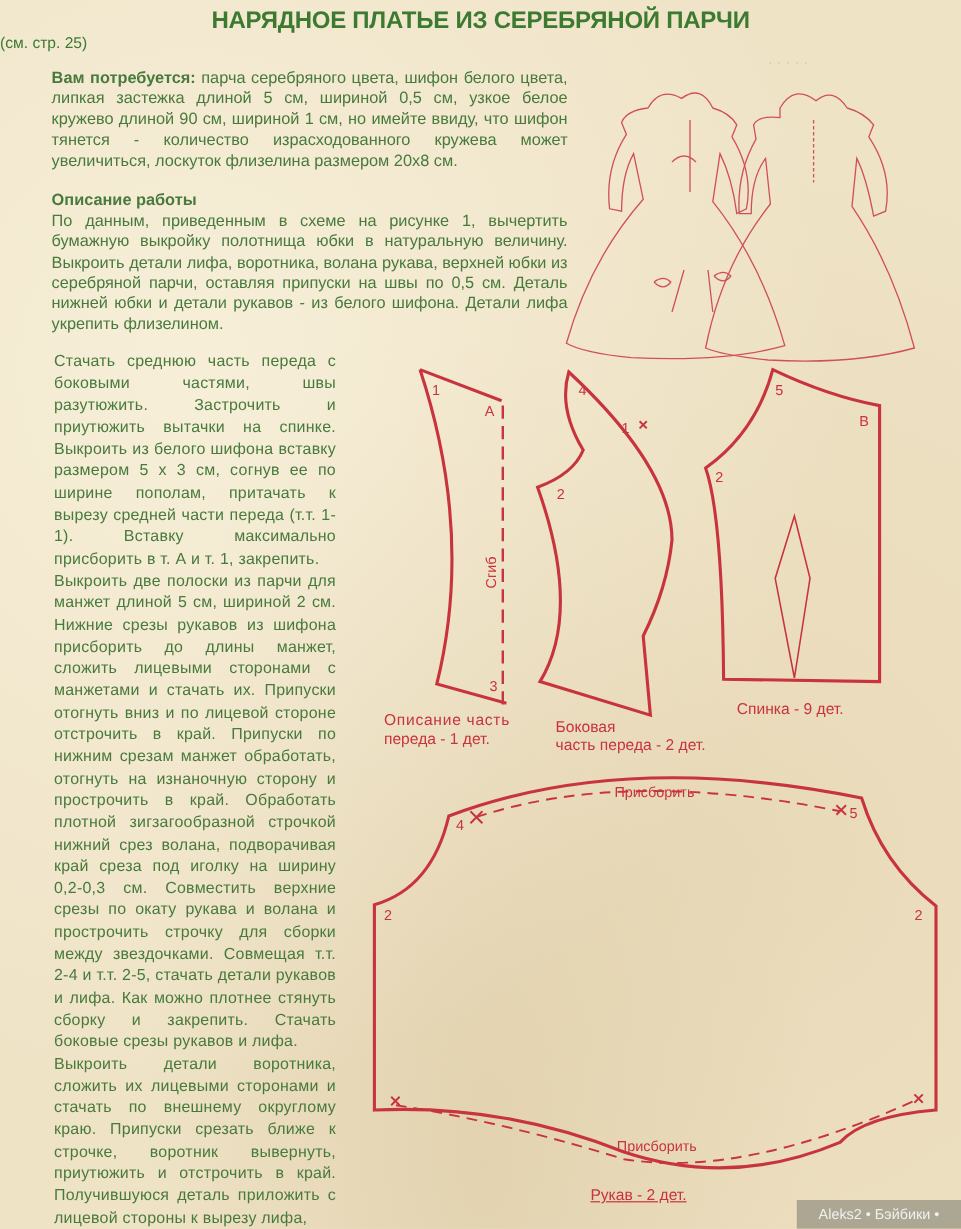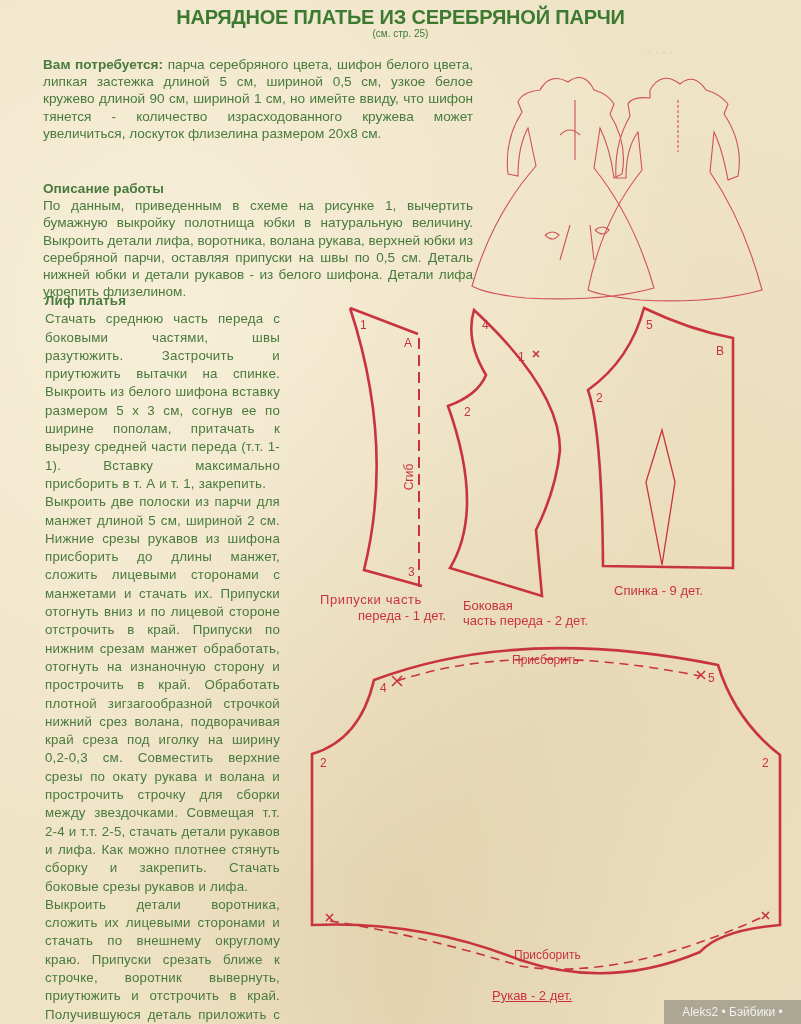--- a/index.html
+++ b/index.html
@@ -10,28 +10,28 @@
       radial-gradient(ellipse at 20% 30%, rgba(255,250,235,0.5), transparent 60%),
       radial-gradient(ellipse at 80% 70%, rgba(220,200,160,0.35), transparent 60%),
       radial-gradient(ellipse at 50% 95%, rgba(210,190,150,0.4), transparent 50%);
     font-family: "Liberation Sans", "DejaVu Sans", sans-serif;
   }
   .title {
     position: absolute; left: 0; width: 801px; top: 6px; text-align: center;
     color: #3c7a32; font-weight: bold; font-size: 20px; letter-spacing: -0.2px;
   }
   .subtitle {
-    position: absolute; left: 0; width: 801px; top: 28px; text-align: center;
-    color: #3c7a32; font-size: 10px;
+    position: absolute; left: 0; width: 801px; top: 28px; 
+    color: #3c7a32; font-size: 13px;
   }
   .textcol { position: absolute; color: #477a3c; font-size: 13.6px; line-height: 17.2px; }
   .textcol p { margin: 0; text-align: justify; }
   .head { font-weight: bold; }
   #needs { left: 43px; top: 56px; width: 430px; }
-  #desc { left: 43px; top: 158px; width: 430px; margin-top: 22px; }
+  #desc { left: 43px; top: 158px; width: 430px; }
   #bodice { left: 45px; top: 292px; width: 235px; }
   .lbl { position: absolute; font-size: 13px; color: #c8343e; }
   .num { position: absolute; font-size: 12px; color: #c8343e; }
   svg { position: absolute; left: 0; top: 0; }
   .watermark {
     position: absolute; right: 0; bottom: 0; width: 137px; height: 24px;
     background: rgba(120,120,110,0.55); color: #f0f0f0; font-size: 12px;
     line-height: 24px; text-align: center;
   }
   .ghost { position: absolute; color: rgba(120,110,90,0.22); font-size: 12px; }
@@ -47,21 +47,20 @@
 <div class="textcol" id="needs">
   <p><span class="head">Вам потребуется:</span><span> парча серебряного цвета, шифон белого цвета, липкая застежка длиной 5 см, шириной 0,5 см, узкое белое кружево длиной 90 см, шириной 1 см, но имейте ввиду, что шифон тянется - количество израсходованного кружева может увеличиться, лоскуток флизелина размером 20х8 см.</span></p>
 </div>
 
 <div class="textcol" id="desc">
   <p class="head">Описание работы</p>
   <p>По данным, приведенным в схеме на рисунке 1, вычертить бумажную выкройку полотнища юбки в натуральную величину. Выкроить детали лифа, воротника, волана рукава, верхней юбки из серебряной парчи, оставляя припуски на швы по 0,5 см. Деталь нижней юбки и детали рукавов - из белого шифона. Детали лифа укрепить флизелином.</p>
 </div>
 
 <div class="textcol" id="bodice" style="font-size:13.3px;line-height:18.3px;letter-spacing:0.2px;">
-  <p class="head">Лиф платья</p>
   <p>Стачать среднюю часть переда с боковыми частями, швы разутюжить. Застрочить и приутюжить вытачки на спинке. Выкроить из белого шифона вставку размером 5 х 3 см, согнув ее по ширине пополам, притачать к вырезу средней части переда (т.т. 1-1). Вставку максимально присборить в т. А и т. 1, закрепить.</p>
   <p>Выкроить две полоски из парчи для манжет длиной 5 см, шириной 2 см. Нижние срезы рукавов из шифона присборить до длины манжет, сложить лицевыми сторонами с манжетами и стачать их. Припуски отогнуть вниз и по лицевой стороне отстрочить в край. Припуски по нижним срезам манжет обработать, отогнуть на изнаночную сторону и простро­чить в край. Обработать плотной зигзагообразной строчкой нижний срез волана, подворачивая край среза под иголку на ширину 0,2-0,3 см. Совместить верхние срезы по окату рукава и волана и прострочить строчку для сборки между звездочками. Совмещая т.т. 2-4 и т.т. 2-5, стачать детали рукавов и лифа. Как можно плотнее стянуть сборку и закрепить. Стачать боковые срезы рукавов и лифа.</p>
   <p>Выкроить детали воротника, сложить их лицевыми сторонами и стачать по внешнему округлому краю. Припуски срезать ближе к строчке, воротник вывернуть, приутюжить и отстрочить в край. Получившуюся деталь приложить с лицевой стороны к вырезу лифа,</p>
 </div>
 
 <svg width="801" height="1024">
   <g fill="none" stroke="#d0505a" stroke-width="1.1">
 
     <path d="M540,90 q10,-18 28,-8 q16,-12 26,8 q14,4 20,14 l-4,10 q18,30 12,60 l-8,4 q-4,-30 -14,-50 l-6,40 q40,50 60,120 q-50,14 -128,10 q-40,-4 -54,-12 q20,-70 64,-120 l-8,-38 q-10,18 -10,48 l-10,-2 q-4,-34 14,-62 l-4,-10 q4,-10 22,-12z"></path>
     <path d="M575,100 l0,60 M560,135 q10,-10 20,0 M570,225 l-10,35 M590,225 l4,35 M545,235 q8,-6 14,0 q-6,8 -14,0 M595,230 q8,-6 14,0 q-6,8 -14,0"></path>
@@ -106,22 +105,22 @@
 
 <span class="num" style="left:646px;top:318px;">5</span>
 <span class="num" style="left:716px;top:344px;">В</span>
 <span class="num" style="left:596px;top:391px;">2</span>
 
 <span class="num" style="left:380px;top:681px;">4</span>
 <span class="num" style="left:708px;top:671px;">5</span>
 <span class="num" style="left:320px;top:756px;">2</span>
 <span class="num" style="left:762px;top:756px;">2</span>
 
-<div class="lbl" style="left:320px;top:592px;letter-spacing:0.6px;">Припуски часть</div>
-<div class="lbl" style="left:320px;top:608px;margin-left:38px;">переда - 1 дет.</div>
+<div class="lbl" style="left:320px;top:592px;letter-spacing:0.6px;">Описание часть</div>
+<div class="lbl" style="left:320px;top:608px;">переда - 1 дет.</div>
 <div class="lbl" style="left:463px;top:598px;text-align:right;">Боковая</div>
 <div class="lbl" style="left:463px;top:613px;">часть переда - 2 дет.</div>
 <div class="lbl" style="left:614px;top:583px;">Спинка - 9 дет.</div>
 <div class="lbl" style="left:512px;top:653px;font-size:12px;">Присборить</div>
 <div class="lbl" style="left:514px;top:948px;font-size:12px;">Присборить</div>
 <div class="lbl" style="left:492px;top:988px;text-decoration:underline;">Рукав - 2 дет.</div>
 
 <div class="watermark">Aleks2 • Бэйбики • babiki.ru</div>
 
 </body></html>

